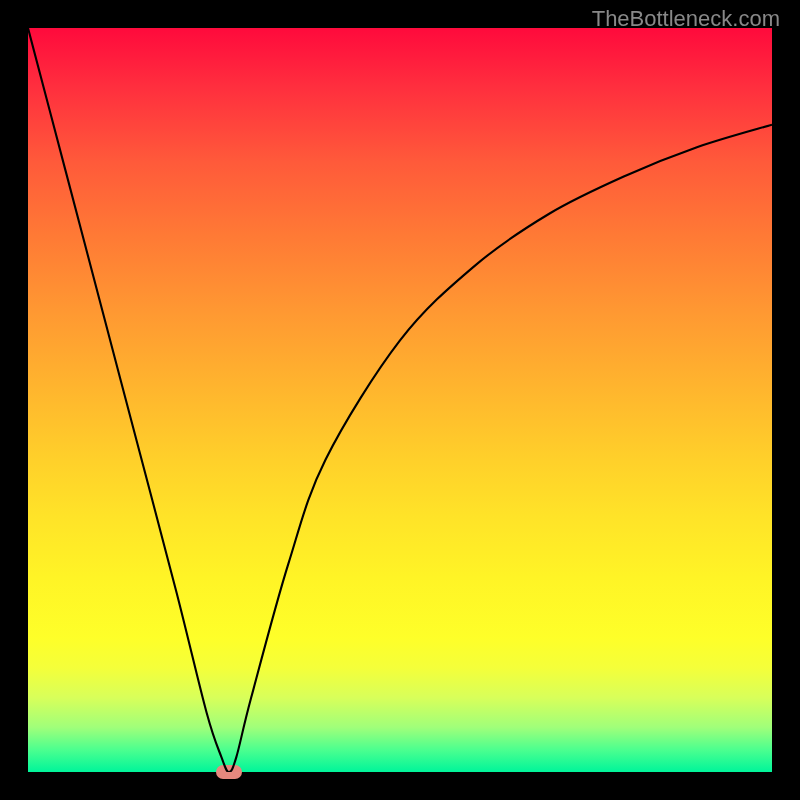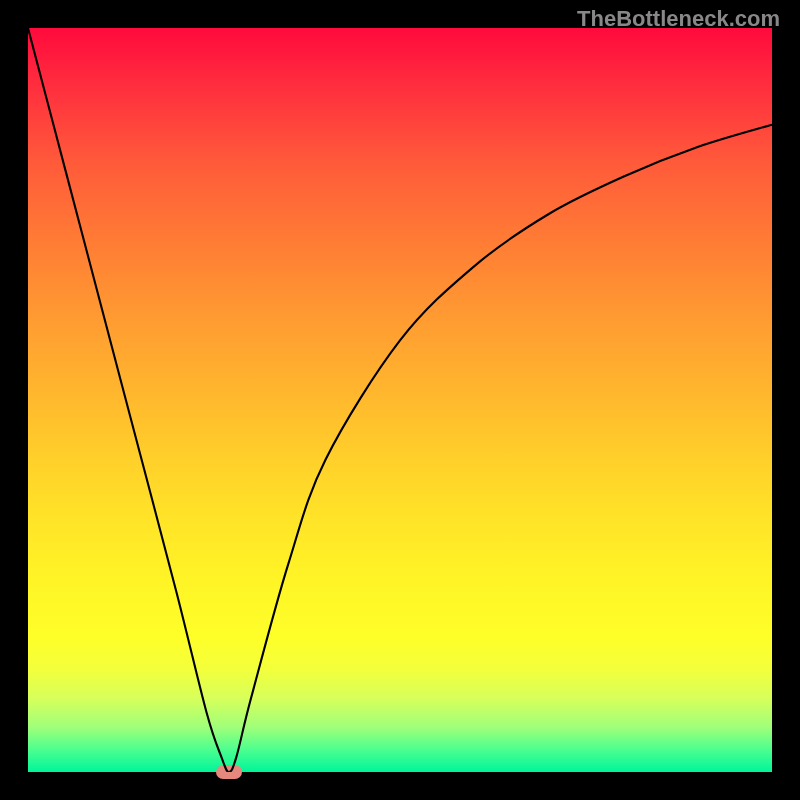--- a/index.html
+++ b/index.html
@@ -10,21 +10,21 @@
     position: relative;
     overflow: hidden;
     font-family: Arial, sans-serif;
   }
   .watermark {
     position: absolute;
     top: 6px;
     right: 20px;
     color: #888;
     font-size: 22px;
-    font-weight: bold;
+    font-weight: normal;
     z-index: 30;
   }
   .plot-area {
     position: absolute;
     left: 28px;
     top: 28px;
     width: 744px;
     height: 744px;
     background: linear-gradient(to bottom,
       #ff0a3c 0%,

